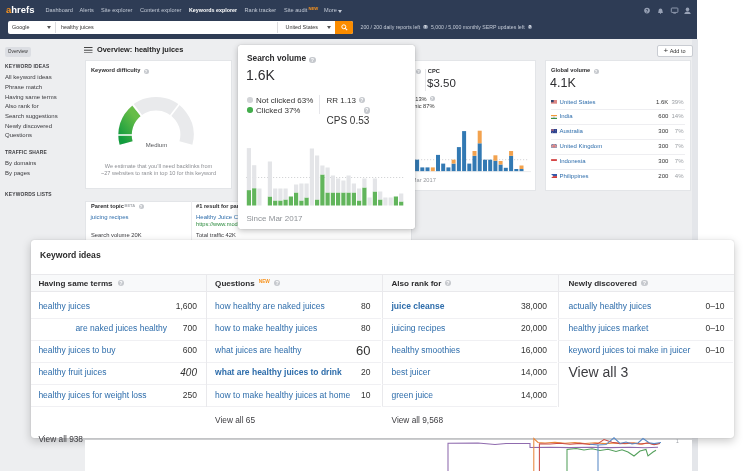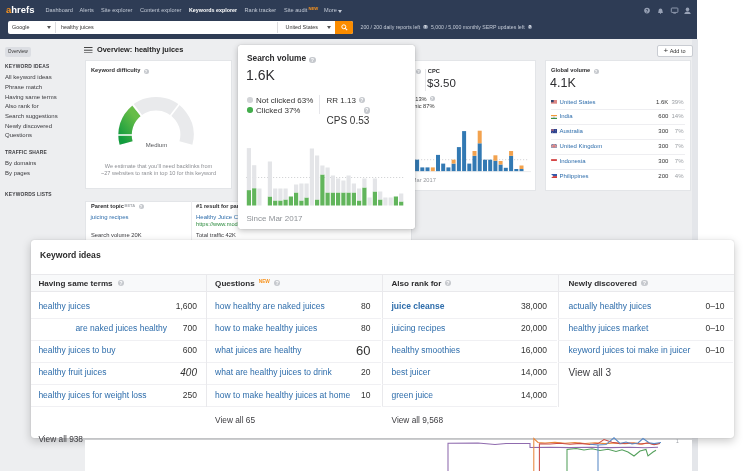--- a/index.html
+++ b/index.html
@@ -306,21 +306,21 @@
 <div class="abs" style="left:31.0px;top:406.4px;width:174.5px;height:1px;background:#f0f0f3"></div>
 <div class="abs" style="left:215.1px;top:301.7px;font-size:8.5px;color:#2e6dab;font-weight:normal;line-height:9.5px;">how healthy are naked juices</div>
 <div class="abs" style="right:379.5px;top:301.7px;font-size:8.5px;color:#333;line-height:9.5px;">80</div>
 <div class="abs" style="left:206.5px;top:317.6px;width:174.5px;height:1px;background:#f0f0f3"></div>
 <div class="abs" style="left:215.1px;top:323.9px;font-size:8.5px;color:#2e6dab;font-weight:normal;line-height:9.5px;">how to make healthy juices</div>
 <div class="abs" style="right:379.5px;top:323.9px;font-size:8.5px;color:#333;line-height:9.5px;">80</div>
 <div class="abs" style="left:206.5px;top:339.8px;width:174.5px;height:1px;background:#f0f0f3"></div>
 <div class="abs" style="left:215.1px;top:346.09999999999997px;font-size:8.5px;color:#2e6dab;font-weight:normal;line-height:9.5px;">what juices are healthy</div>
 <div class="abs" style="right:379.5px;top:346.09999999999997px;font-size:13px;color:#333;line-height:9.5px;">60</div>
 <div class="abs" style="left:206.5px;top:362.0px;width:174.5px;height:1px;background:#f0f0f3"></div>
-<div class="abs" style="left:215.1px;top:368.29999999999995px;font-size:8.5px;color:#2e6dab;font-weight:normal;line-height:9.5px;text-align:right;">what are healthy juices to drink</div>
+<div class="abs" style="left:215.1px;top:368.29999999999995px;font-size:8.5px;color:#2e6dab;font-weight:bold;line-height:9.5px;text-align:right;">what are healthy juices to drink</div>
 <div class="abs" style="right:379.5px;top:368.29999999999995px;font-size:8.5px;color:#333;line-height:9.5px;">20</div>
 <div class="abs" style="left:206.5px;top:384.2px;width:174.5px;height:1px;background:#f0f0f3"></div>
 <div class="abs" style="left:215.1px;top:390.5px;font-size:8.5px;color:#2e6dab;font-weight:normal;line-height:9.5px;">how to make healthy juices at home</div>
 <div class="abs" style="right:379.5px;top:390.5px;font-size:8.5px;color:#333;line-height:9.5px;">10</div>
 <div class="abs" style="left:206.5px;top:406.4px;width:174.5px;height:1px;background:#f0f0f3"></div>
 <div class="abs" style="left:391.5px;top:301.7px;font-size:8.5px;color:#2e6dab;font-weight:bold;line-height:9.5px;">juice cleanse</div>
 <div class="abs" style="right:203px;top:301.7px;font-size:8.5px;color:#333;line-height:9.5px;">38,000</div>
 <div class="abs" style="left:382.0px;top:317.6px;width:175.0px;height:1px;background:#f0f0f3"></div>
 <div class="abs" style="left:391.5px;top:323.9px;font-size:8.5px;color:#2e6dab;font-weight:normal;line-height:9.5px;">juicing recipes</div>
 <div class="abs" style="right:203px;top:323.9px;font-size:8.5px;color:#333;line-height:9.5px;">20,000</div>
@@ -339,21 +339,21 @@
 <div class="abs" style="left:558.0px;top:317.6px;width:175.0px;height:1px;background:#f0f0f3"></div>
 <div class="abs" style="left:568.5px;top:323.9px;font-size:8.5px;color:#2e6dab;font-weight:normal;line-height:9.5px;">healthy juices market</div>
 <div class="abs" style="right:25.5px;top:323.9px;font-size:8.5px;color:#333;line-height:9.5px;">0–10</div>
 <div class="abs" style="left:558.0px;top:339.8px;width:175.0px;height:1px;background:#f0f0f3"></div>
 <div class="abs" style="left:568.5px;top:346.09999999999997px;font-size:8.5px;color:#2e6dab;font-weight:normal;line-height:9.5px;">keyword juices toi make in juicer</div>
 <div class="abs" style="right:25.5px;top:346.09999999999997px;font-size:8.5px;color:#333;line-height:9.5px;">0–10</div>
 <div class="abs" style="left:558.0px;top:362.0px;width:175.0px;height:1px;background:#f0f0f3"></div>
 <div class="abs" style="left:38.4px;top:435px;font-size:8.3px;color:#3c3c40;font-weight:normal;line-height:9.3px;">View all 938</div>
 <div class="abs" style="left:215.1px;top:415.8px;font-size:8.3px;color:#3c3c40;font-weight:normal;line-height:9.3px;">View all 65</div>
 <div class="abs" style="left:391.5px;top:415.8px;font-size:8.3px;color:#3c3c40;font-weight:normal;line-height:9.3px;">View all 9,568</div>
-<div class="abs" style="left:568.5px;top:367.5px;font-size:10px;color:#3c3c40;font-weight:normal;line-height:9.3px;">View all 3</div>
+<div class="abs" style="left:568.5px;top:367.5px;font-size:14px;color:#3c3c40;font-weight:normal;line-height:9.3px;">View all 3</div>
 <div class="abs" style="left:85px;top:440px;width:606.5px;height:31px;background:#fff"></div>
 <svg class="abs" style="left:420px;top:430px" width="275" height="41" viewBox="0 0 275 41">
 <g fill="none" stroke-width="1.05">
 <path d="M28 41 L28 13.2 L58 13 L75 14.5 L86 13.4 L110 13.4 L110 17.5 L130 17.2 L150 17.6 L170 17.2 L190 17.6 L210 17.3 L225 17.7 L238 17.3" stroke="#8f6bae"></path>
 <path d="M113.8 41 L113.8 8.5 L118 12.5 L125 13 L135 12.3 L145 13.2 L155 12.6 L165 13.4 L175 12.8 L185 13.6 L195 12.9 L205 13.8 L214 12.9 L222 14.2 L228 12.8 L234 14.4 L240 13.2" stroke="#e8883e"></path>
 <path d="M119.4 41 L119.4 13.8 L130 14 L140 13.2 L150 14.2 L160 13.4 L170 14.4 L178 13.6 L184 9.5 L192 12.2 L200 13.6 L210 13 L220 14 L228 13 L234 14.6 L240 13.6" stroke="#cc4b43"></path>
 <path d="M147 41 L147 19.5 L156 18.6 L164 20 L172 18.8 L180 20.5 L188 19.2 L196 21.5 L202 19.8 L208 22 L214 26 L220 21 L226 19.5 L228 25.8 L233 22 L236 20.2" stroke="#54a05c"></path>
 <path d="M170 14.2 L178 15 L178 41 M178 15 L186 14.6 L194 7.8 L200 13.4 L206 12 L212 14 L218 13 L223 8.5 L229 12.8 L234 13.6 L241 12.6" stroke="#5a8ac6"></path>
 </g>
 <text x="256" y="12.5" font-size="5" fill="#9a9ea3" font-family="Liberation Sans">1</text>

